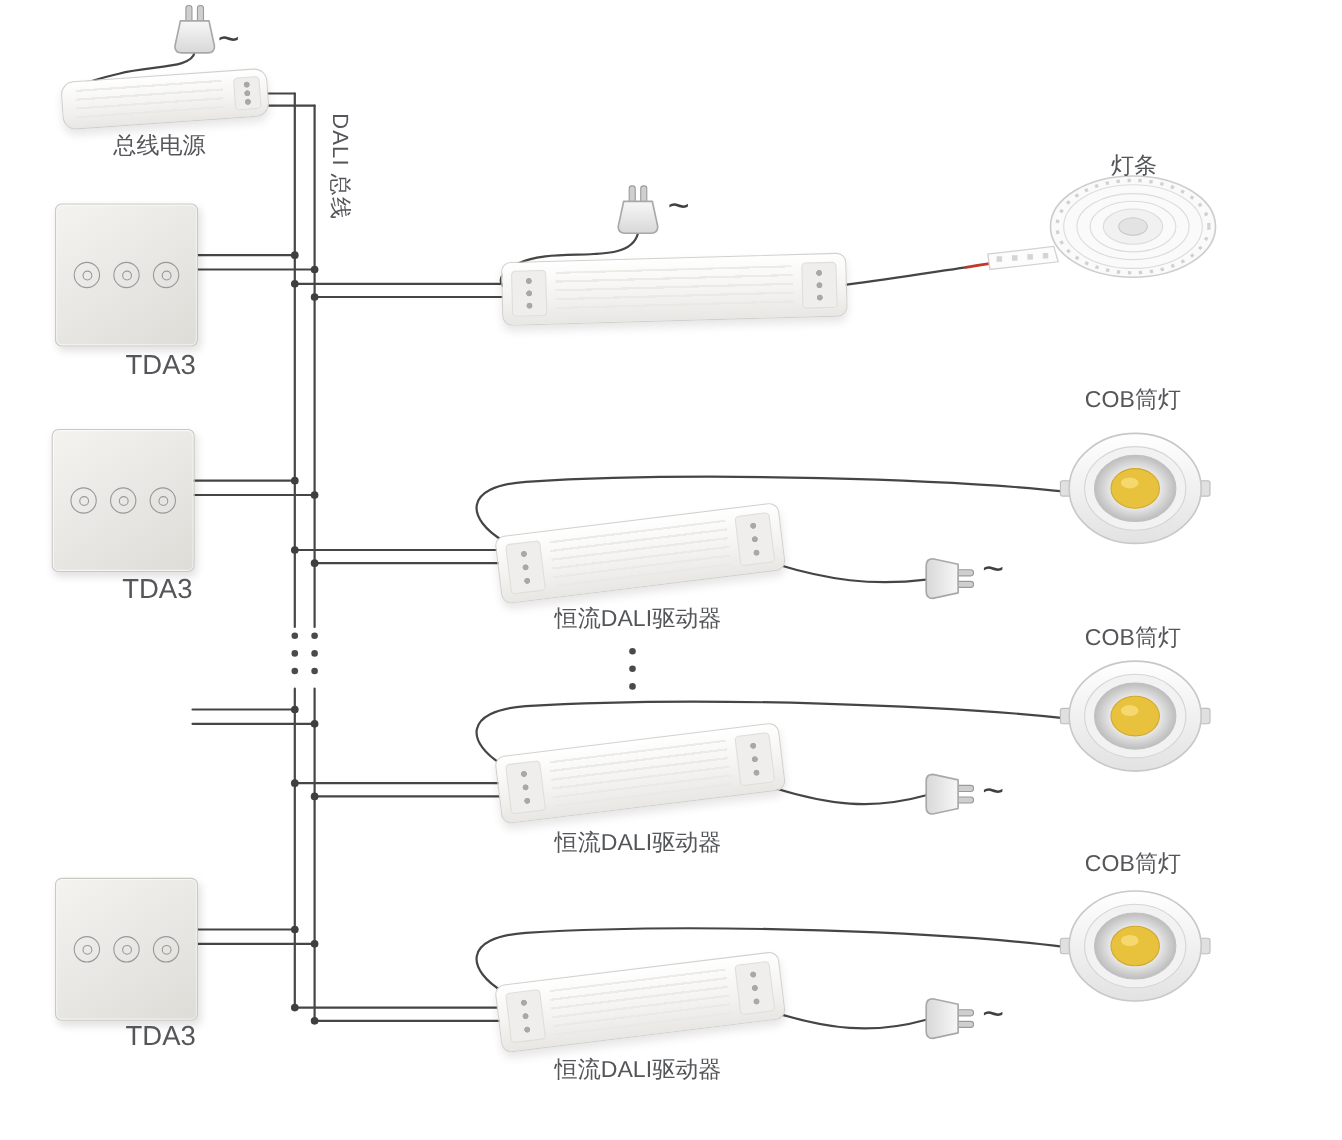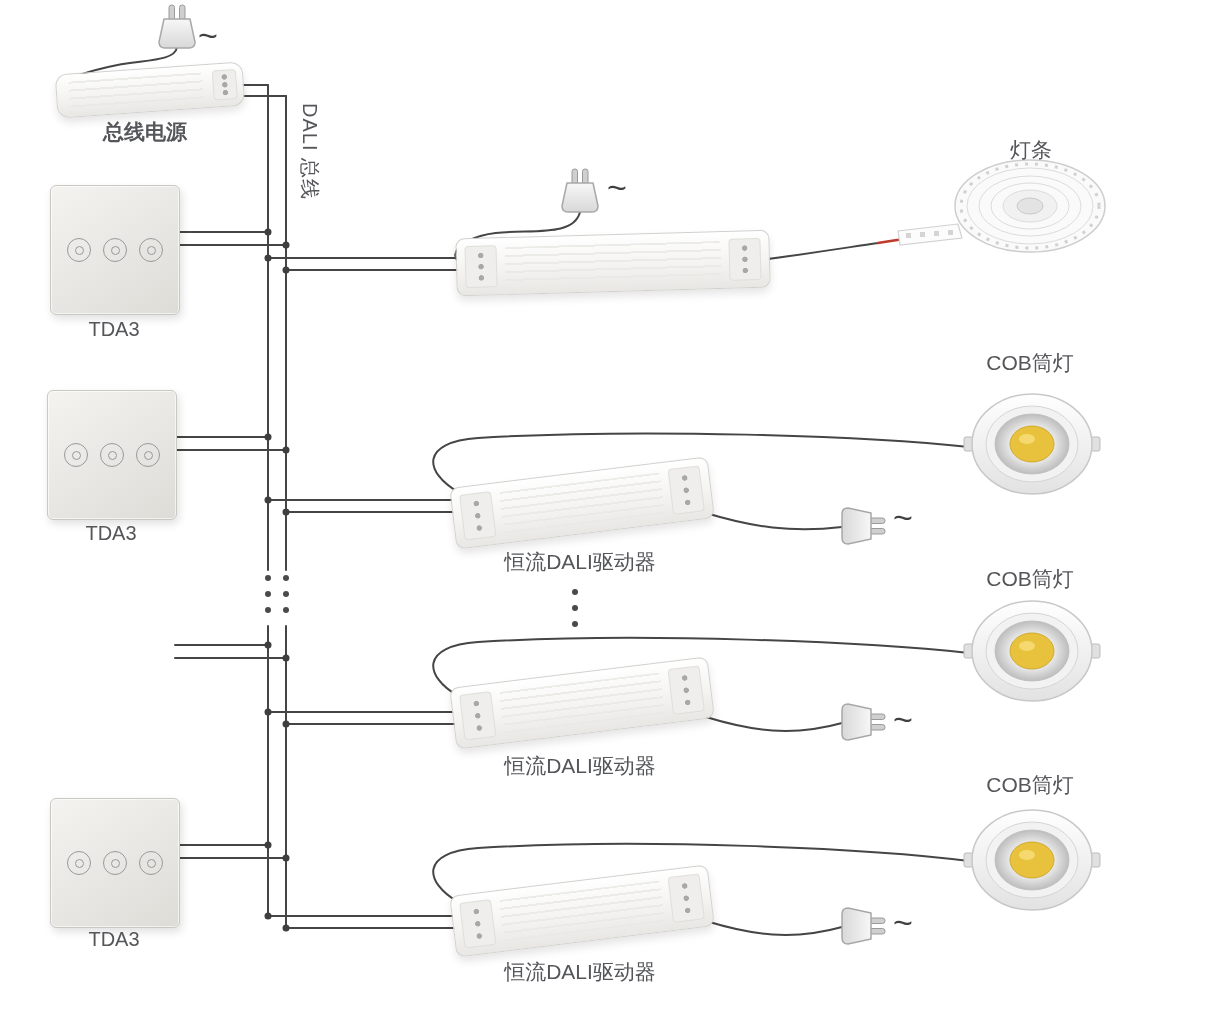--- a/index.html
+++ b/index.html
@@ -33,21 +33,21 @@
   .switch{position:absolute;width:128px;height:128px;border:1px solid #c9c8c3;border-radius:6px;
           background:linear-gradient(145deg,#f4f3f0,#dddcd7);
           box-shadow:2px 4px 8px rgba(0,0,0,.12), inset 0 0 0 1px rgba(255,255,255,.6);}
   .btns{height:100%;display:flex;align-items:center;justify-content:center;gap:12px;}
   .sw-btn{width:22px;height:22px;border:1.6px solid #98999b;border-radius:50%;
           display:flex;align-items:center;justify-content:center;}
   .sw-btn::after{content:"";width:7px;height:7px;border:1.5px solid #98999b;border-radius:50%;}
 
   
   .lbl{position:absolute;font-size:21px;text-align:center;color:#55565a;white-space:nowrap;}
-  .lbl.big{font-size:20px;}
+  .lbl.big{font-size:25px;text-align:right;}
   .ac{position:absolute;font-size:34px;line-height:1;color:#404040;}
   .bus-label{position:absolute;left:323px;top:103px;transform:rotate(90deg);transform-origin:0 0;
              font-size:20px;letter-spacing:1px;color:#55565a;white-space:nowrap;}
 </style>
 </head>
 <body>
 
 <div class="canvas">
 
   <svg class="wires" width="1220" height="1036" viewBox="0 0 1220 1036">
@@ -206,21 +206,21 @@
     <div class="term left"></div>
     <div class="print"></div>
     <div class="term right"></div>
   </div>
   <div class="device driver4">
     <div class="term left"></div>
     <div class="print"></div>
     <div class="term right"></div>
   </div>
 
-  <div class="lbl" style="left:65px;top:118px;width:160px;font-weight:bold;">总线电源</div>
+  <div class="lbl" style="left:65px;top:118px;width:160px;">总线电源</div>
   <div class="bus-label">DALI 总线</div>
 
   <div class="lbl big" style="left:50px;top:318px;width:128px;">TDA3</div>
   <div class="lbl big" style="left:47px;top:522px;width:128px;">TDA3</div>
   <div class="lbl big" style="left:50px;top:928px;width:128px;">TDA3</div>
 
   <div class="lbl" style="left:430px;top:548px;width:300px;">恒流DALI驱动器</div>
   <div class="lbl" style="left:430px;top:752px;width:300px;">恒流DALI驱动器</div>
   <div class="lbl" style="left:430px;top:958px;width:300px;">恒流DALI驱动器</div>
 

